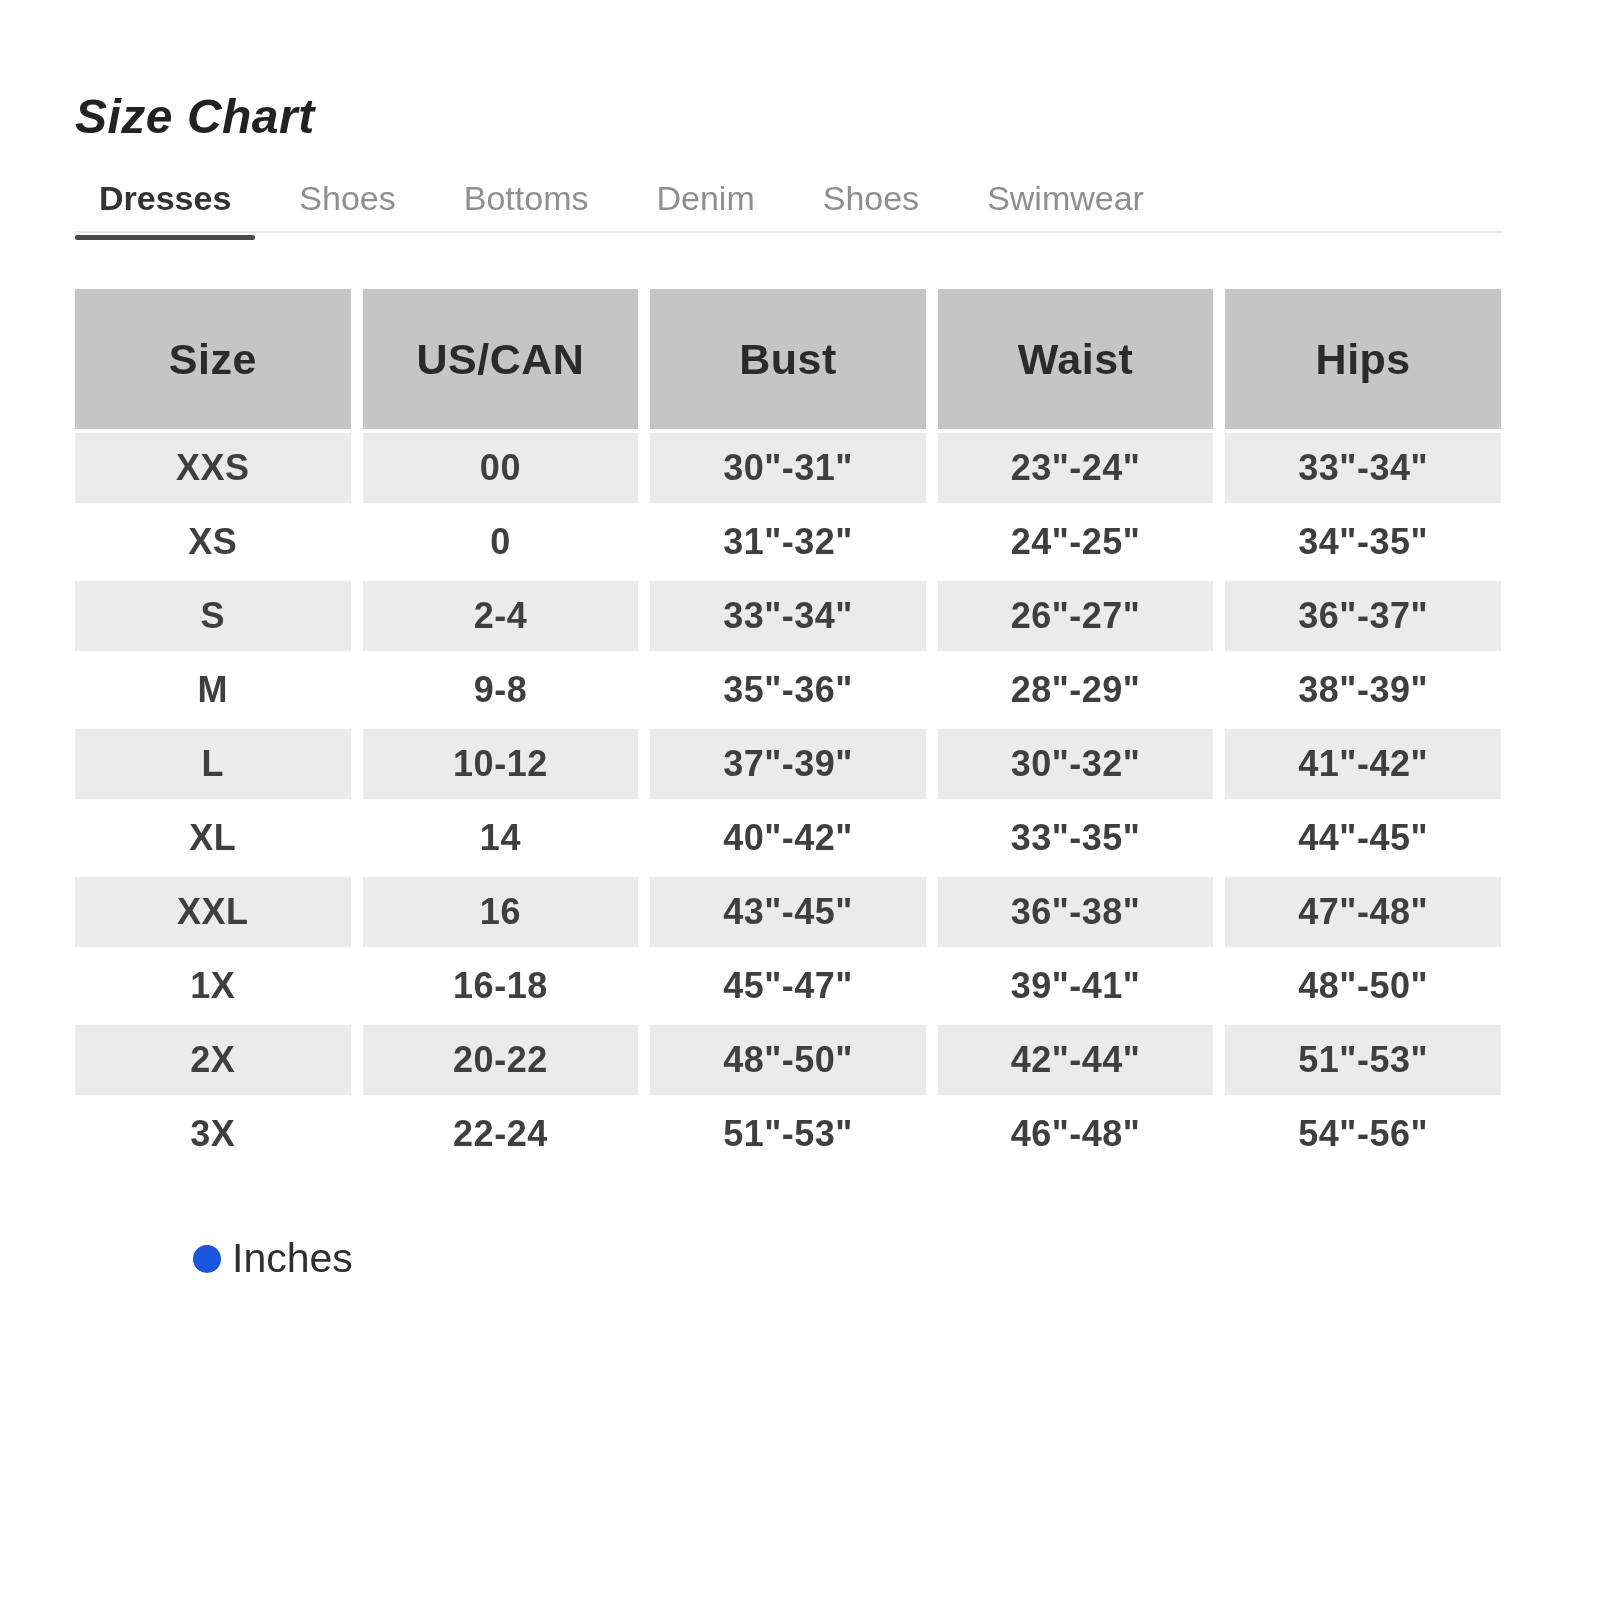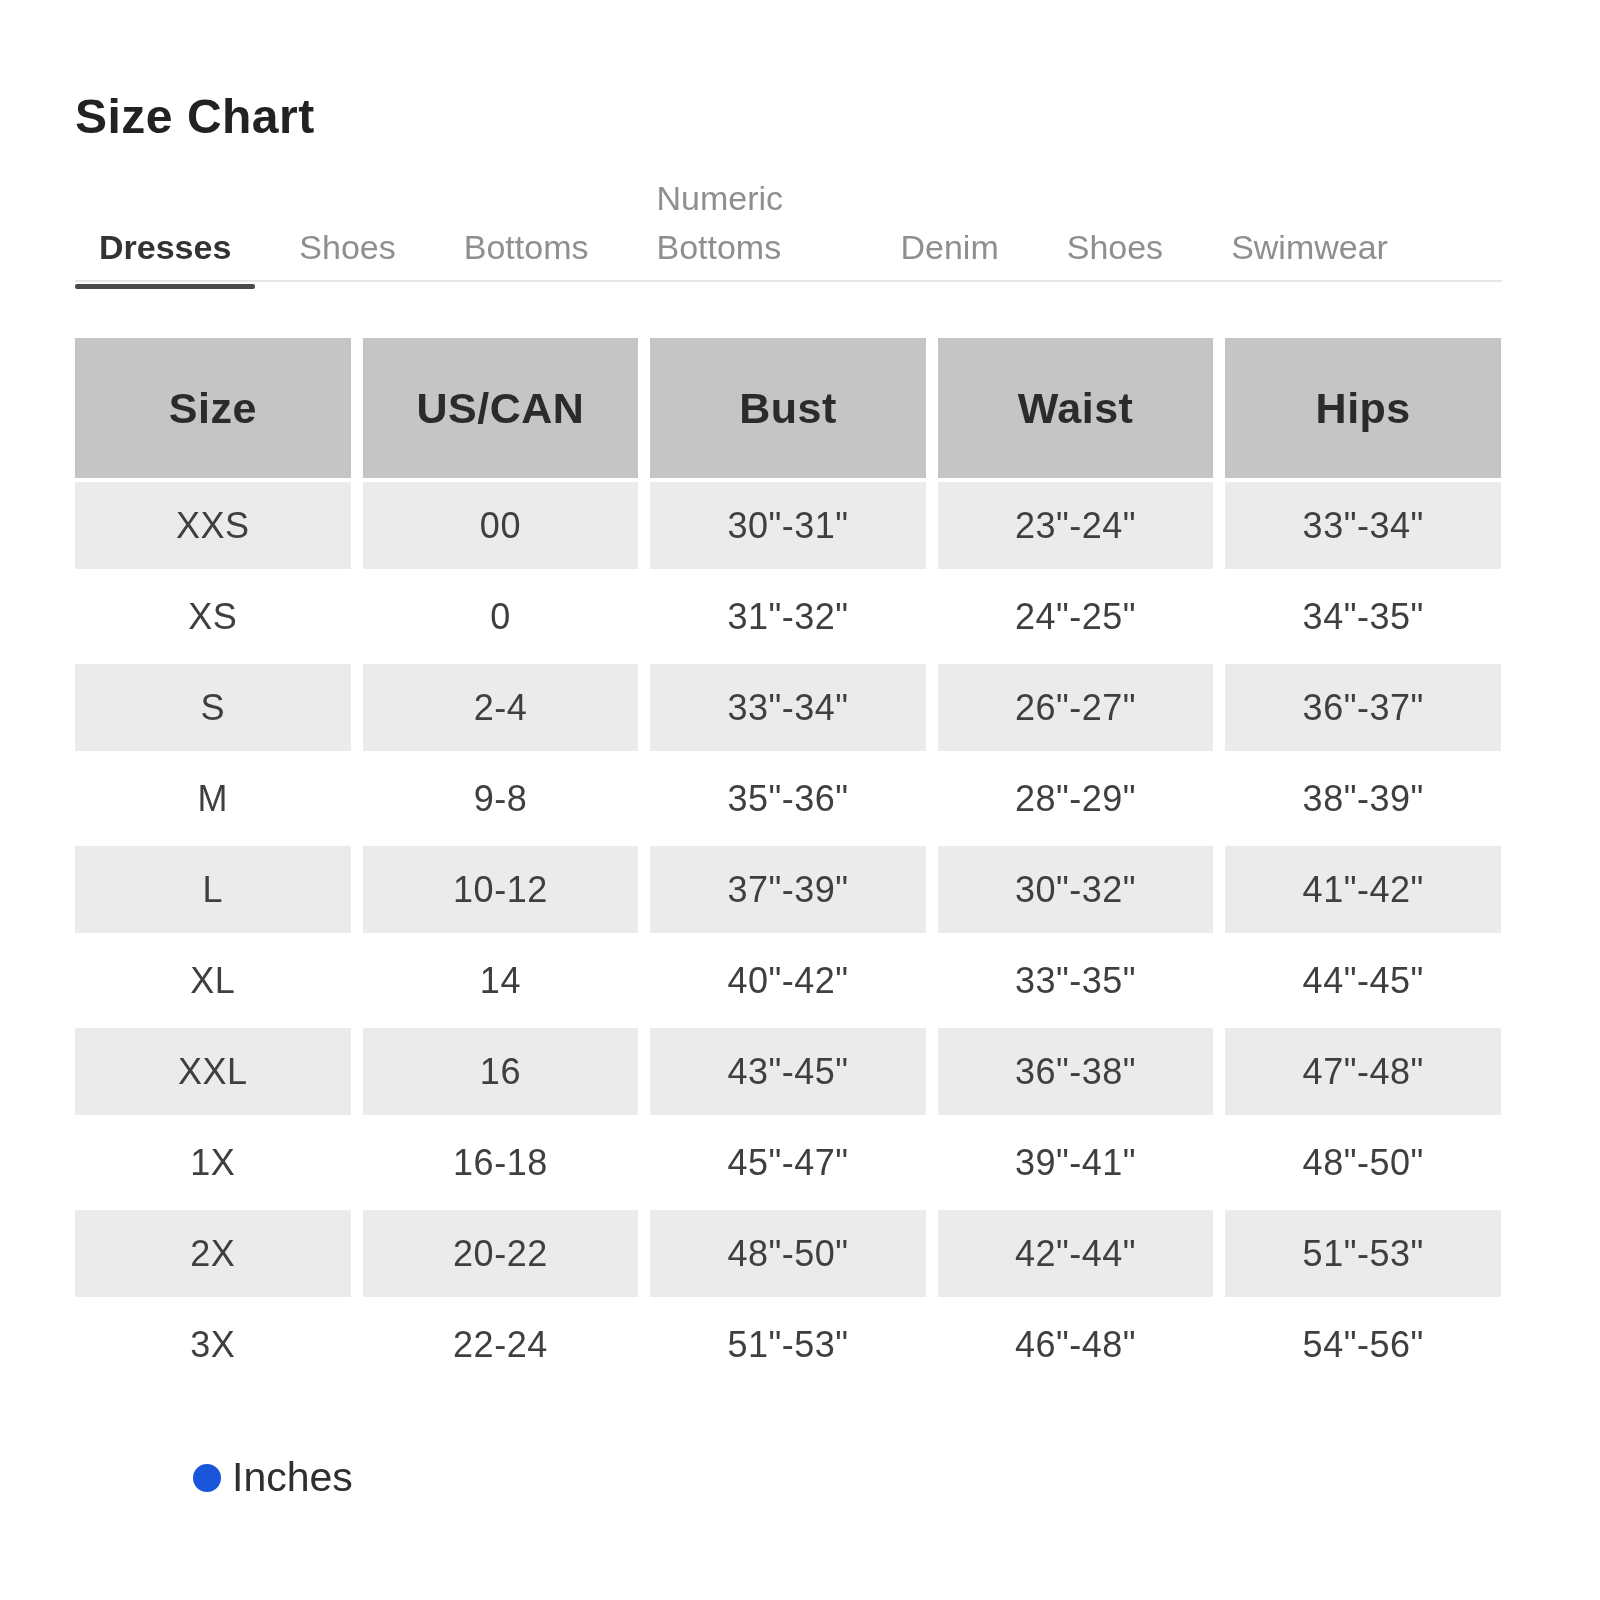--- a/index.html
+++ b/index.html
@@ -14,20 +14,21 @@
   }
   .wrap { padding: 88px 98px 0 75px; }
 
   h1.page-title {
     margin: 0;
     font-size: 48px;
     line-height: 58px;
     font-weight: 700;
     color: #222222;
     letter-spacing: 0.5px;
+    font-style: italic;
   }
 
   
   .tabs {
     display: flex;
     align-items: flex-end;
     gap: 20px;
     margin-top: 28px;
     border-bottom: 2px solid #e6e6e6;
     padding-bottom: 8px;
@@ -67,23 +68,23 @@
   .size-table th {
     background: #c5c5c5;
     height: 140px;
     font-size: 43px;
     font-weight: 600;
     color: #2b2b2b;
     text-align: center;
     letter-spacing: 0.5px;
   }
   .size-table td {
-    height: 87px;
+    height: 70px;
     font-size: 36px;
-    font-weight: 400;
+    font-weight: 700;
     color: #3f3f3f;
     text-align: center;
     background: #ffffff;
     letter-spacing: 0.5px;
   }
   .size-table tbody tr:nth-child(odd) td { background: #ebebeb; }
 
   
   .units {
     display: flex;
@@ -119,21 +120,20 @@
 <body>
 
 <div class="wrap">
 
   <h1 class="page-title">Size Chart</h1>
 
   <nav class="tabs">
     <div class="tab active">Dresses</div>
     <div class="tab">Shoes</div>
     <div class="tab">Bottoms</div>
-    <div class="tab two-line">Numeric Bottoms</div>
     <div class="tab">Denim</div>
     <div class="tab">Shoes</div>
     <div class="tab">Swimwear</div>
   </nav>
 
   <table class="size-table">
     <thead>
       <tr>
         <th>Size</th>
         <th>US/CAN</th>

